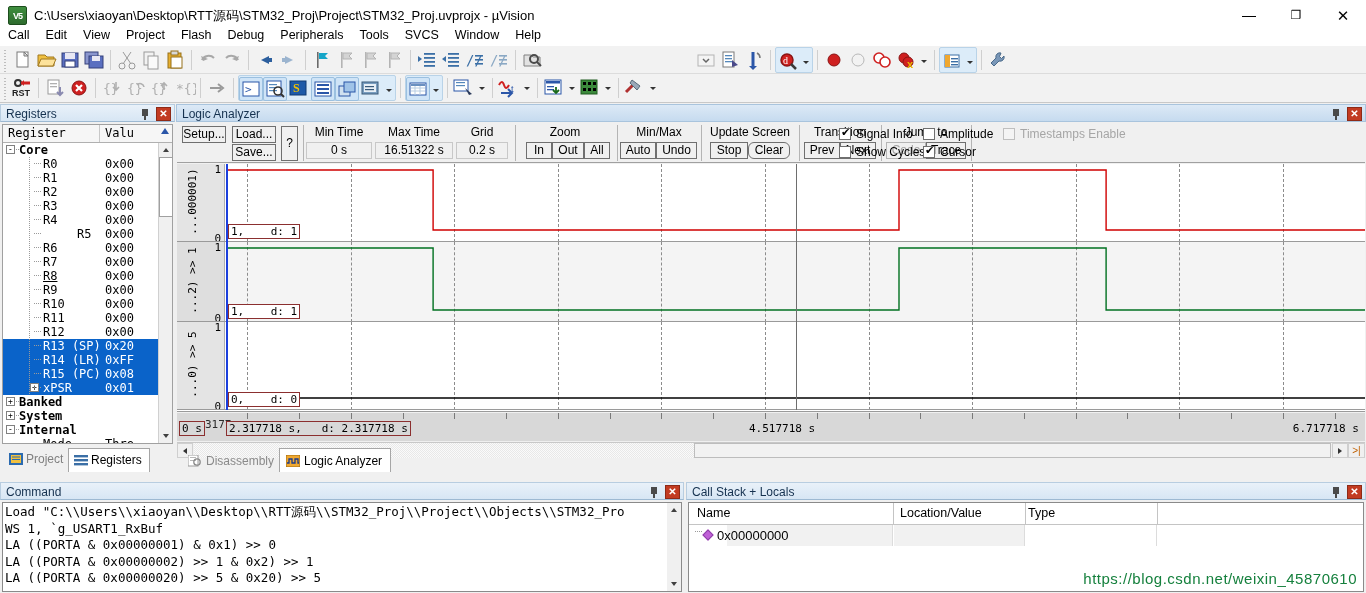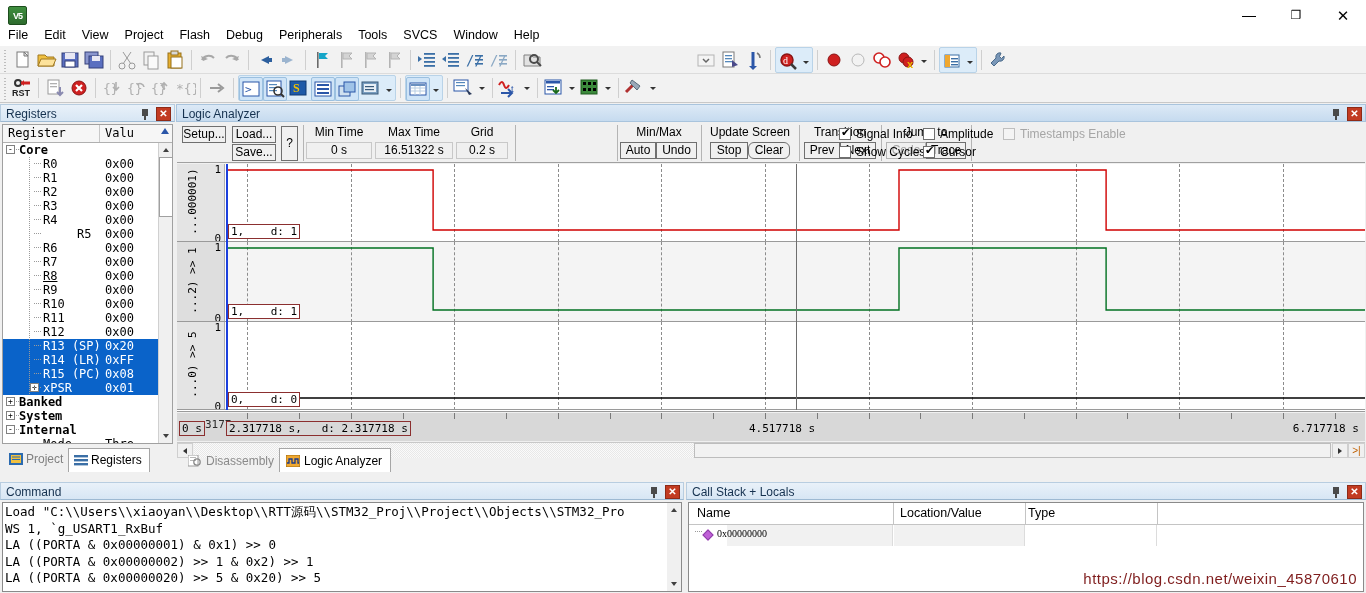--- a/index.html
+++ b/index.html
@@ -178,41 +178,42 @@
   
   .cswin { position:absolute; left:686px; top:482px; width:680px; height:111px; background:#f0f0f0; }
   .cs-body { position:absolute; left:2px; top:20px; right:2px; bottom:1px; background:#fff;
      border:1px solid #8a8a8a; overflow:hidden; }
   .cs-head { position:relative; height:22px; background:#fff; border-bottom:1px solid #c4c4c4; }
   .cs-head .ch { position:absolute; top:3px; font-size:12.5px; }
   .cs-head .cv { position:absolute; top:0; bottom:0; width:1px; background:#c4c4c4; }
   .cs-row { position:relative; height:21px; }
   .cs-row .cell { position:absolute; top:0; height:21px; border-right:1px solid #dcdcdc;
      background:#f1f1f1; }
-  .cs-row .nm { position:absolute; left:28px; top:3px; font-size:10px;
-     font-family:Liberation Serif, serif; }
+  .cs-row .nm { position:absolute; left:28px; top:3px; font-size:13px;
+     font-family:Liberation Sans, sans-serif; }
   .diamond { position:absolute; left:15px; top:6px; width:8px; height:8px; background:#c061d8;
      transform:rotate(45deg); border:1px solid #8e3fa8; }
-  .wmark { position:absolute; right:6px; bottom:4px; font-size:15px; color:#7f1d1d;
+  .wmark { position:absolute; right:6px; bottom:4px; font-size:15px; color:#15803d;
      font-family:"Liberation Sans", sans-serif; letter-spacing:0.5px; }
 </style>
 </head>
 <body>
 
 <div class="app">
 
   <div class="titlebar">
     <div class="title-ico">V5</div>
+    <div class="title-text">C:\Users\xiaoyan\Desktop\RTT源码\STM32_Proj\Project\STM32_Proj.uvprojx - µVision</div>
     <div class="wbtn min">—</div>
     <div class="wbtn max">❐</div>
     <div class="wbtn close">✕</div>
   </div>
 
   <div class="menubar">
-    <div class="menu-item">File</div>
+    <div class="menu-item">Call</div>
     <div class="menu-item">Edit</div>
     <div class="menu-item">View</div>
     <div class="menu-item">Project</div>
     <div class="menu-item">Flash</div>
     <div class="menu-item">Debug</div>
     <div class="menu-item">Peripherals</div>
     <div class="menu-item">Tools</div>
     <div class="menu-item">SVCS</div>
     <div class="menu-item">Window</div>
     <div class="menu-item">Help</div>
@@ -855,20 +856,26 @@
         <div class="lbl">Max Time</div>
         <div class="fld" style="left:0;top:19px;width:78px;height:17px;">16.51322 s</div>
       </div>
       <div class="lsec" style="left:279px; width:52px;">
         <div class="lbl">Grid</div>
         <div class="fld" style="left:0;top:19px;width:52px;height:17px;">0.2 s</div>
       </div>
 
       <div class="lsep" style="left:338px;"></div>
 
+      <div class="lsec" style="left:341px; width:94px;">
+        <div class="lbl">Zoom</div>
+        <button class="btn" style="left:8px; top:19px;width:26px;height:17px;">In</button>
+        <button class="btn" style="left:34px;top:19px;width:32px;height:17px;">Out</button>
+        <button class="btn" style="left:66px;top:19px;width:26px;height:17px;">All</button>
+      </div>
 
       <div class="lsep" style="left:440px;"></div>
 
       <div class="lsec" style="left:443px; width:78px;">
         <div class="lbl">Min/Max</div>
         <button class="btn" style="left:0; top:19px;width:36px;height:17px;">Auto</button>
         <button class="btn" style="left:36px;top:19px;width:41px;height:17px;">Undo</button>
       </div>
 
       <div class="lsep" style="left:524px;"></div>

